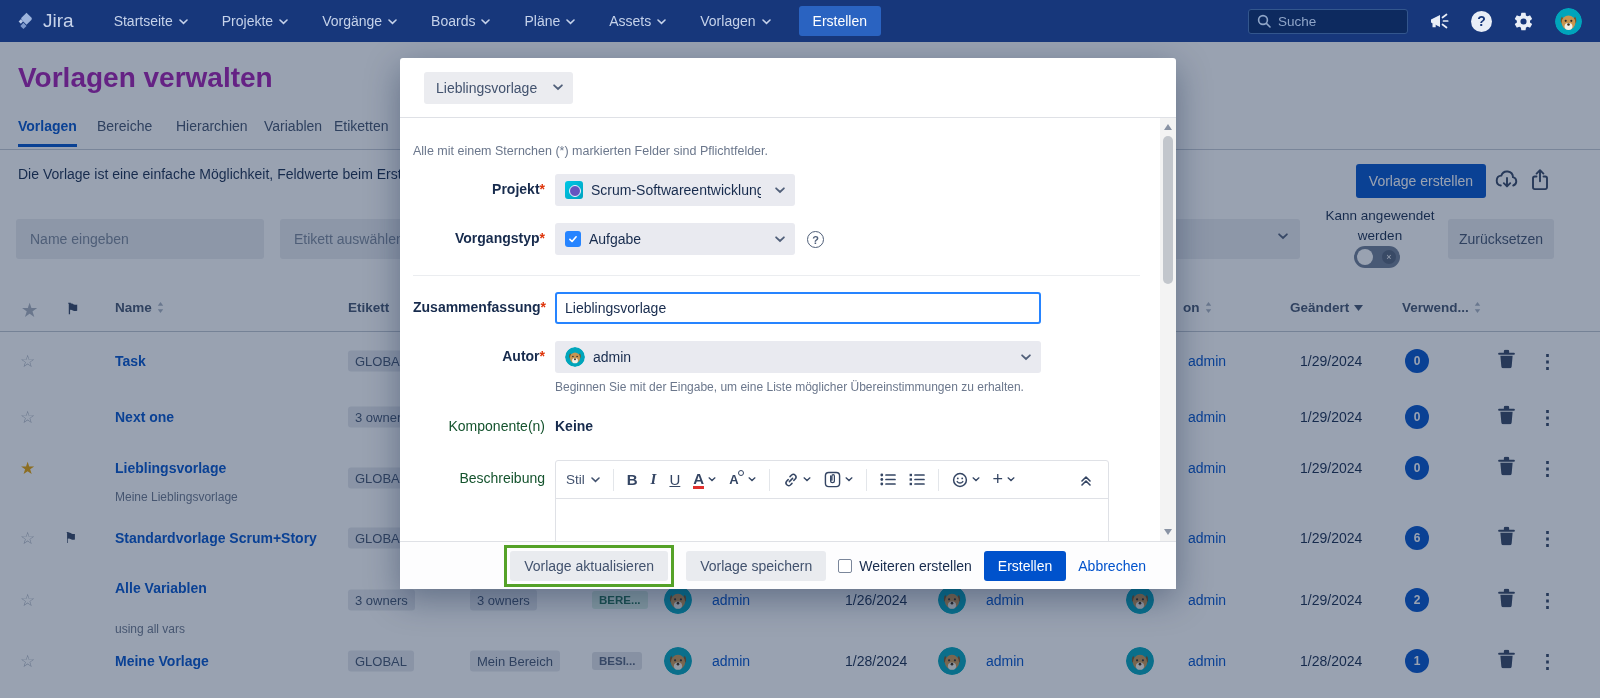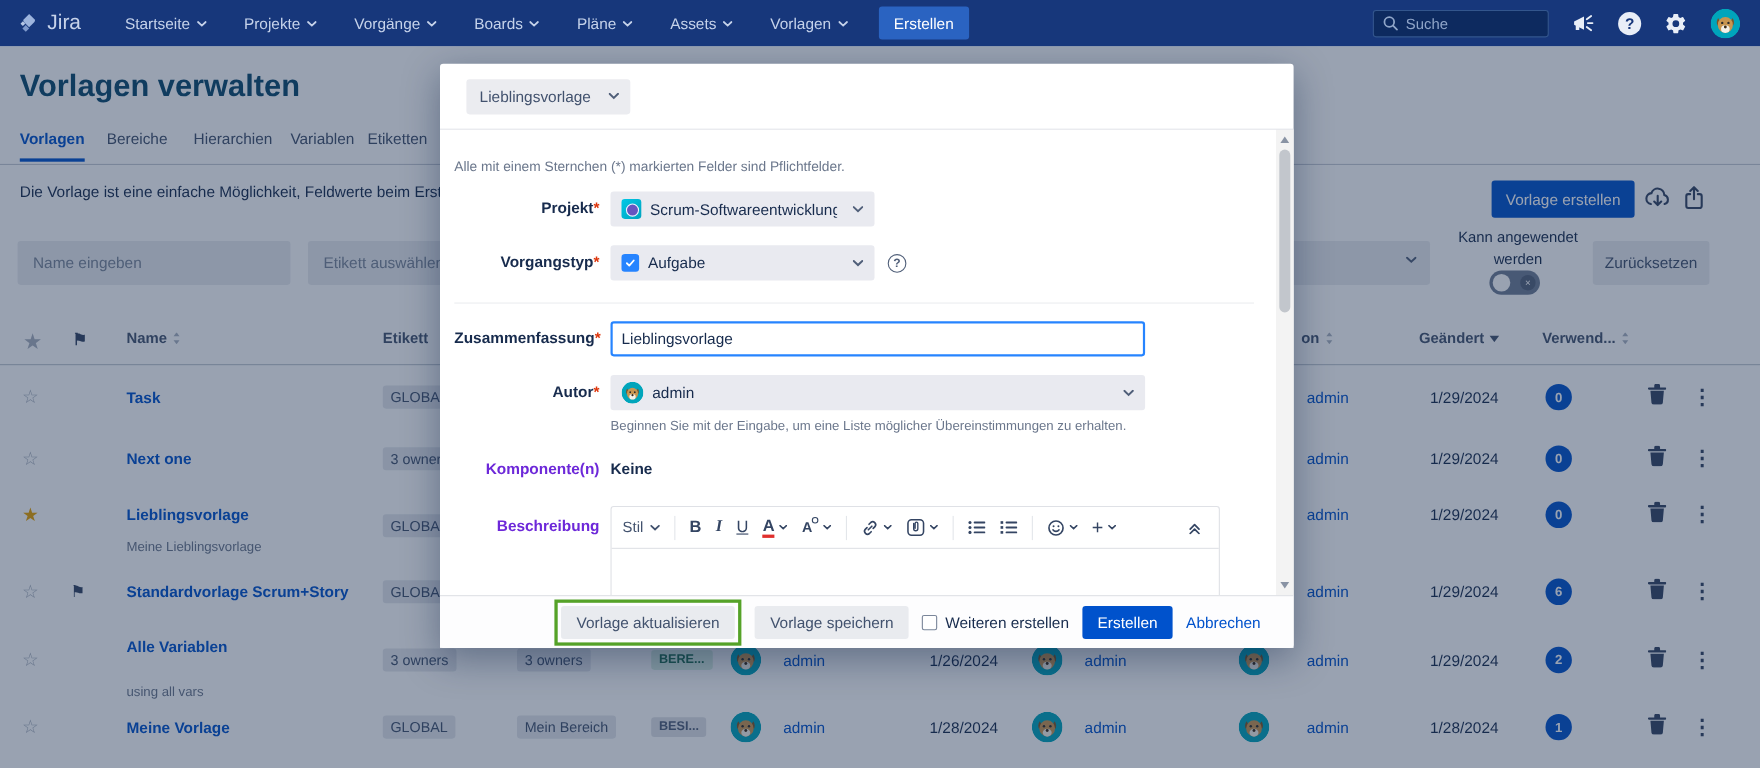--- a/index.html
+++ b/index.html
@@ -16,21 +16,21 @@
   .nav-right { margin-left:auto; display:flex; align-items:center; gap:21px; margin-right:18px; }
   .nav-search { width:160px; height:25px; background:#0d2a5f; border:1px solid #33568d; border-radius:3px; display:flex; align-items:center; padding:0 8px; gap:7px; color:#8fa5c8; }
   .nav-search input { background:transparent; border:none; outline:none; color:#c5d2ea; font-size:13.5px; width:110px; font-family:inherit; }
   .nav-search input::placeholder { color:#8fa5c8; }
   .nav-ic { color:#e9eef7; display:flex; align-items:center; cursor:pointer; }
   .help-circle { width:21px; height:21px; border-radius:50%; background:#e9eef7; color:#17377b; font-weight:700; font-size:14px; display:flex; align-items:center; justify-content:center; }
   .avatar { border-radius:50%; overflow:hidden; display:block; }
 
   
   .page { position:absolute; top:42px; left:0; width:1600px; height:656px; background:#fff; z-index:1; }
-  .page-title { position:absolute; top:20px; left:18px; font-size:28px; font-weight:600; color:#0c4a6e; }
+  .page-title { position:absolute; top:20px; left:18px; font-size:28px; font-weight:600; color:#a21caf; }
   .tabs { position:absolute; top:76px; left:0; width:1600px; height:32px; border-bottom:1px solid #c6ccd4; }
   .tab { position:absolute; top:0; font-size:14px; color:#42526e; padding-bottom:10px; cursor:pointer; }
   .tab.active { color:#0052cc; font-weight:600; border-bottom:3px solid #0052cc; }
   .page-desc { position:absolute; top:124px; left:18px; font-size:14px; color:#172b4d; white-space:nowrap; }
   .filter-input { position:absolute; top:177px; height:40px; background:#e9ebef; border:none; border-radius:3px; font-size:14px; color:#505f79; padding:0 14px; font-family:inherit; }
   .filter-input::placeholder { color:#7b8799; }
   .filter-box { position:absolute; top:177px; height:40px; background:#e9ebef; border-radius:3px; font-size:14px; color:#7b8799; display:flex; align-items:center; padding:0 14px; }
   .filter-dd { position:absolute; top:177px; height:40px; background:#e9ebef; border-radius:3px; }
   .filter-dd .chev { position:absolute; right:12px; top:14px; color:#505f79; }
   .btn-primary { background:#0052cc; color:#fff; border:none; border-radius:3px; font-size:14px; font-weight:500; font-family:inherit; cursor:pointer; }
@@ -68,21 +68,21 @@
 
   
   .modal { position:absolute; top:58px; left:400px; width:776px; height:531px; background:#fff; border-radius:3px; box-shadow:0 10px 34px rgba(9,30,66,.38); z-index:20; }
   .modal-header { position:absolute; top:0; left:0; right:0; height:60px; display:flex; align-items:center; padding:0 16px 0 24px; border-bottom:1px solid #dfe1e6; }
   .modal-title { font-size:20px; font-weight:500; color:#172b4d; flex:1; }
   .tpl-select { height:32px; background:#ebecf0; border-radius:3px; display:flex; align-items:center; gap:16px; padding:0 10px 0 12px; font-size:14px; color:#42526e; margin-right:10px; cursor:pointer; }
   .cfg-btn { height:32px; background:#ebecf0; border:none; border-radius:3px; display:flex; align-items:center; gap:7px; padding:0 12px; font-size:14px; color:#42526e; font-family:inherit; cursor:pointer; }
   .modal-body { position:absolute; top:60px; left:0; right:16px; bottom:48px; background:#fff; overflow:hidden; }
   .req-note { position:absolute; top:26px; left:13px; font-size:12.5px; color:#6b778c; }
   .flabel { position:absolute; width:132px; left:13px; text-align:right; font-size:14px; font-weight:600; color:#172b4d; }
-  .flabel.plain { font-weight:700; color:#6d28d9; }
+  .flabel.plain { font-weight:400; color:#14532d; }
   .req { color:#de350b; }
   .dd { position:absolute; left:155px; height:32px; background:#e9eaf0; border-radius:3px; display:flex; align-items:center; gap:8px; padding:0 10px; font-size:14px; color:#172b4d; cursor:pointer; }
   .dd .chev { margin-left:auto; color:#505f79; }
   .proj-ic { width:18px; height:18px; border-radius:3px; background:linear-gradient(135deg,#00c7e6,#00a3bf); position:relative; flex:0 0 18px; }
   .proj-ic::after { content:""; position:absolute; left:4px; top:4px; width:10px; height:10px; border-radius:50%; background:#6554c0; border:1.5px solid #eaf3ff; }
   .type-ic { width:16px; height:16px; border-radius:3px; background:#2684ff; display:flex; align-items:center; justify-content:center; flex:0 0 16px; }
   .help-q { position:absolute; left:407px; width:17px; height:17px; border-radius:50%; border:1.6px solid #505f79; color:#505f79; font-size:11px; font-weight:700; display:flex; align-items:center; justify-content:center; }
   .hdiv { position:absolute; left:13px; right:20px; height:1px; background:#ebedf0; }
   .sum-input { position:absolute; left:155px; top:174px; width:486px; height:32px; border:2px solid #2684ff; border-radius:3px; font-size:14px; color:#172b4d; padding:0 8px; font-family:inherit; outline:none; }
   .helper { position:absolute; left:155px; top:262px; font-size:12px; color:#6b778c; }

